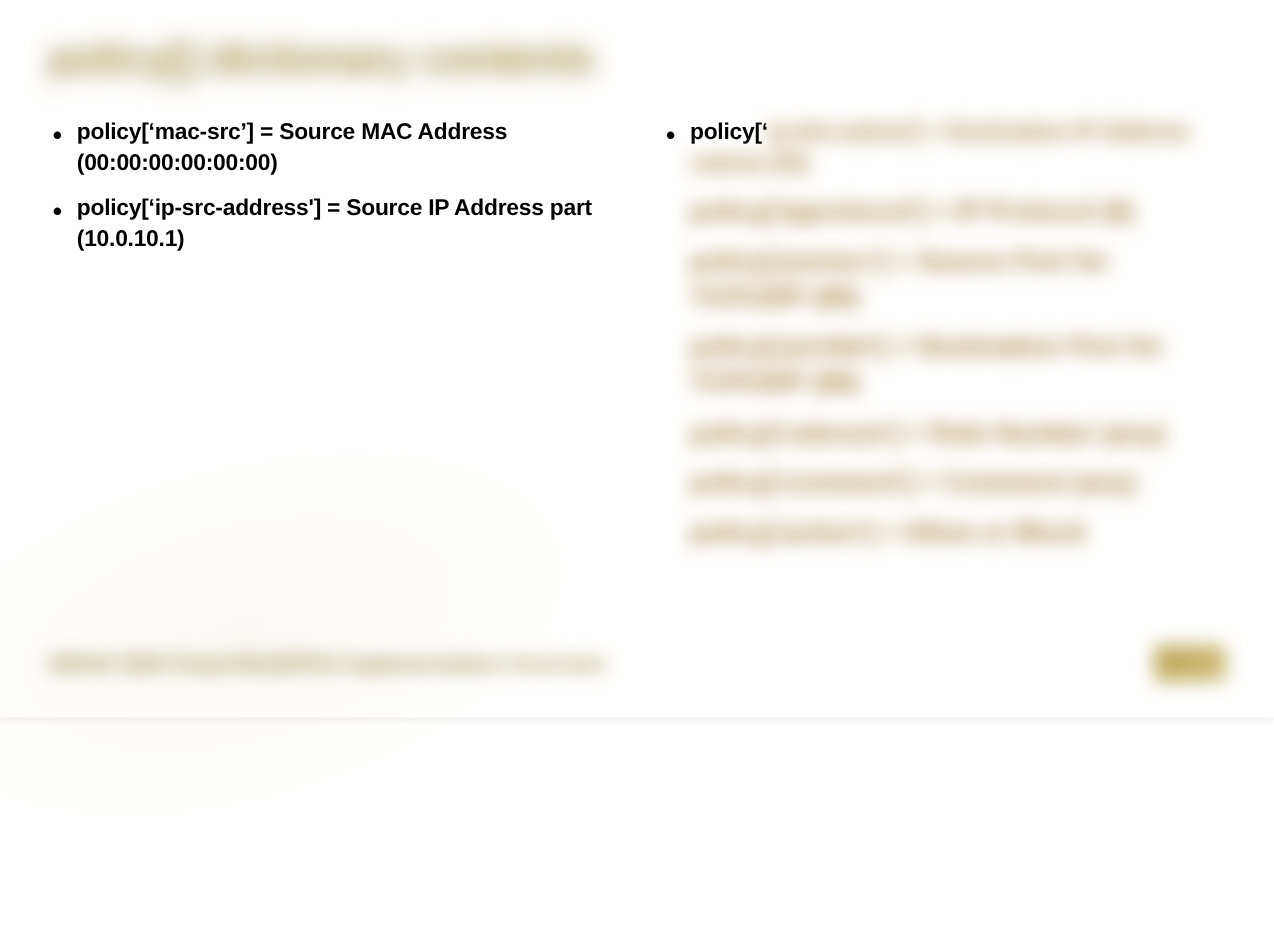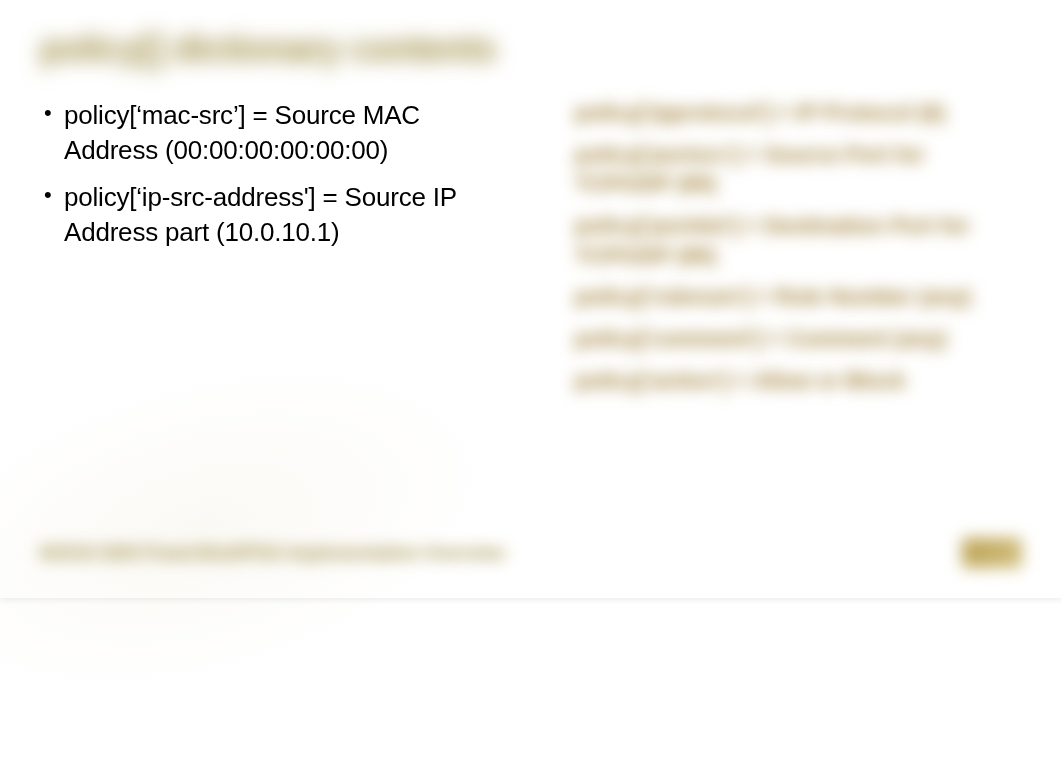--- a/index.html
+++ b/index.html
@@ -34,22 +34,22 @@
     .col {
       flex: 1;
       min-width: 0;
     }
     .bullet-list {
       list-style: none;
     }
     .bullet-list li {
       position: relative;
       padding-left: 24px;
-      font-size: 26px;
-      font-weight: 400;
+      font-size: 19px;
+      font-weight: 700;
       color: #000;
       margin-bottom: 12px;
       line-height: 1.35;
       letter-spacing: -0.2px;
     }
     .bullet-list li::before {
       content: "•";
       position: absolute;
       left: 4px;
       top: 0;
@@ -114,20 +114,23 @@
   <div class="columns">
     <div class="col">
       <ul class="bullet-list">
         <li>policy[‘mac-src’] = Source MAC Address   (00:00:00:00:00:00)</li>
         <li>policy[‘ip-src-address'] = Source IP Address part (10.0.10.1)</li>
       </ul>
     </div>
 
     <div class="col">
       <ul class="bullet-list">
+        <li class="partial-blur">
+          <span>policy[‘</span><span class="tail">ip-dst-subnet'] = Destination IP Address subnet (32)</span>
+        </li>
       </ul>
       <div class="blurred-line">policy['ipprotocol'] = IP Protocol (6)</div>
       <div class="blurred-line">policy['portsrc'] = Source Port for TCP/UDP (80)</div>
       <div class="blurred-line">policy['portdst'] = Destination Port for TCP/UDP (80)</div>
       <div class="blurred-line">policy['rulenum'] = Rule Number (any)</div>
       <div class="blurred-line">policy['comment'] = Comment (any)</div>
       <div class="blurred-line">policy['action'] = Allow or Block</div>
     </div>
   </div>
 

